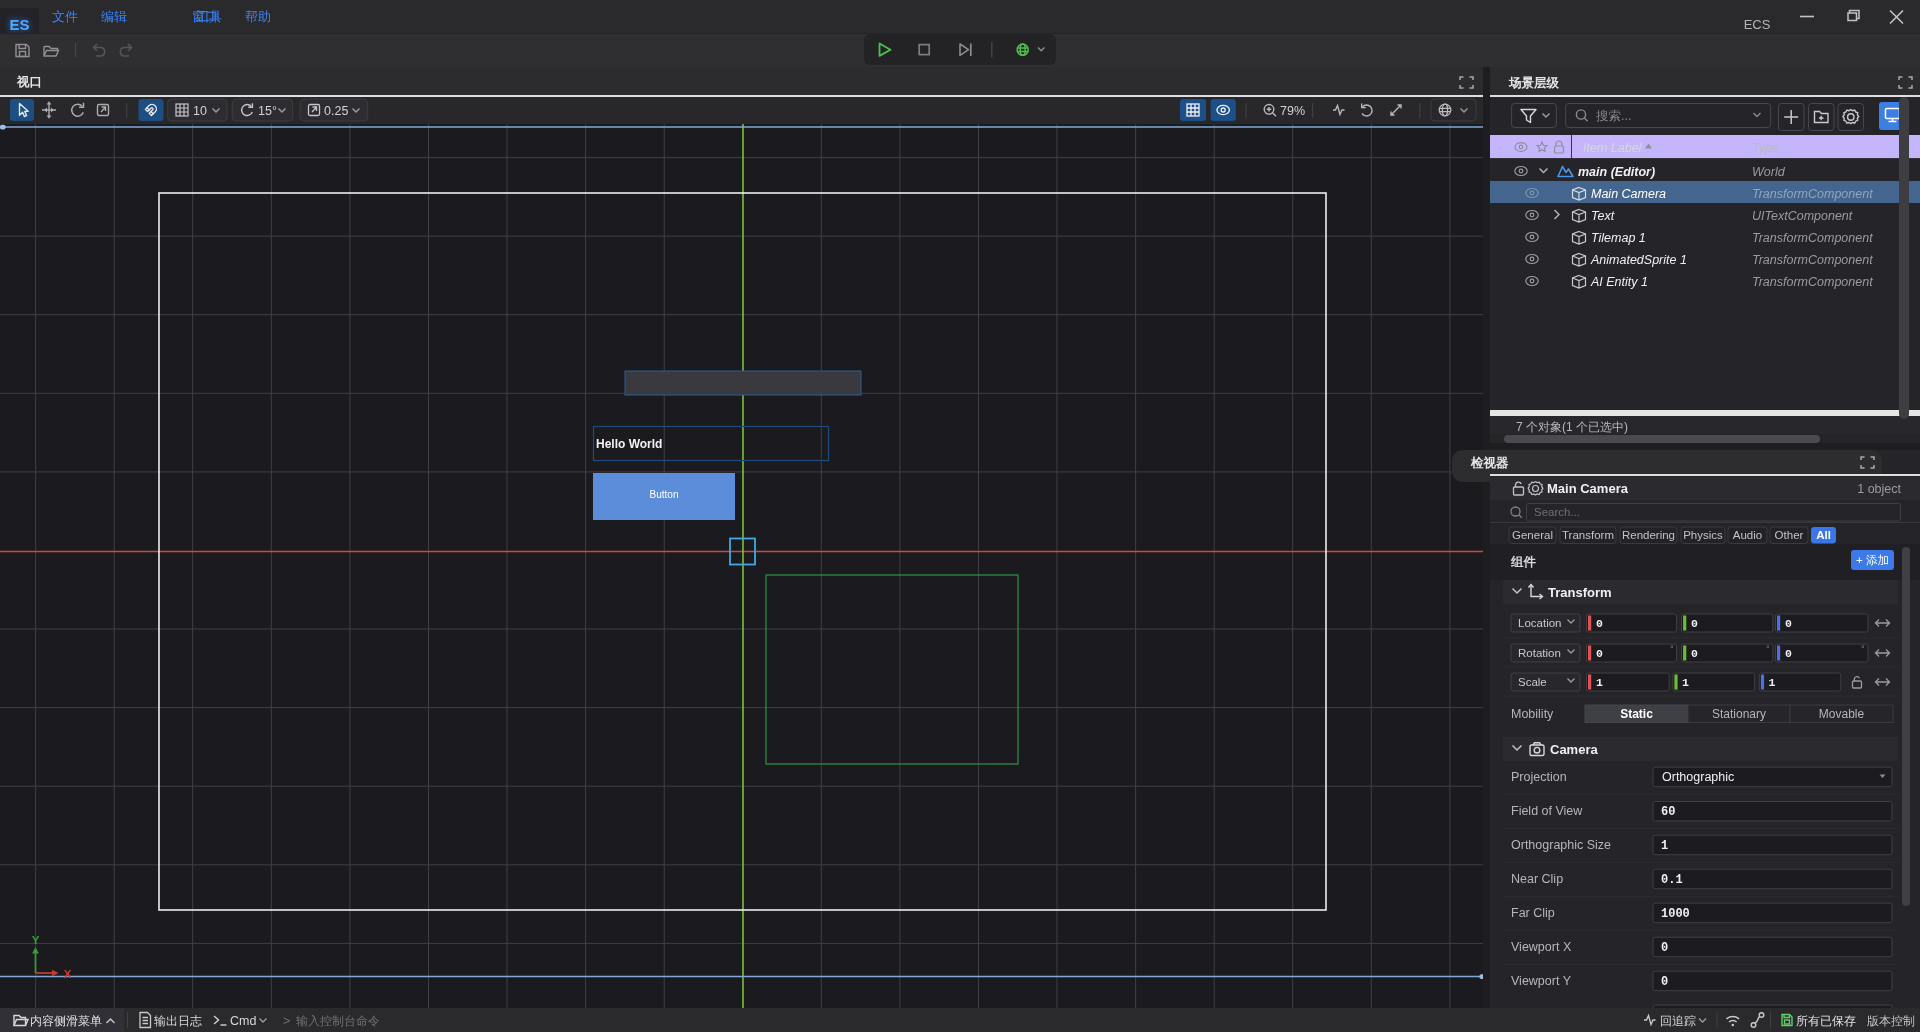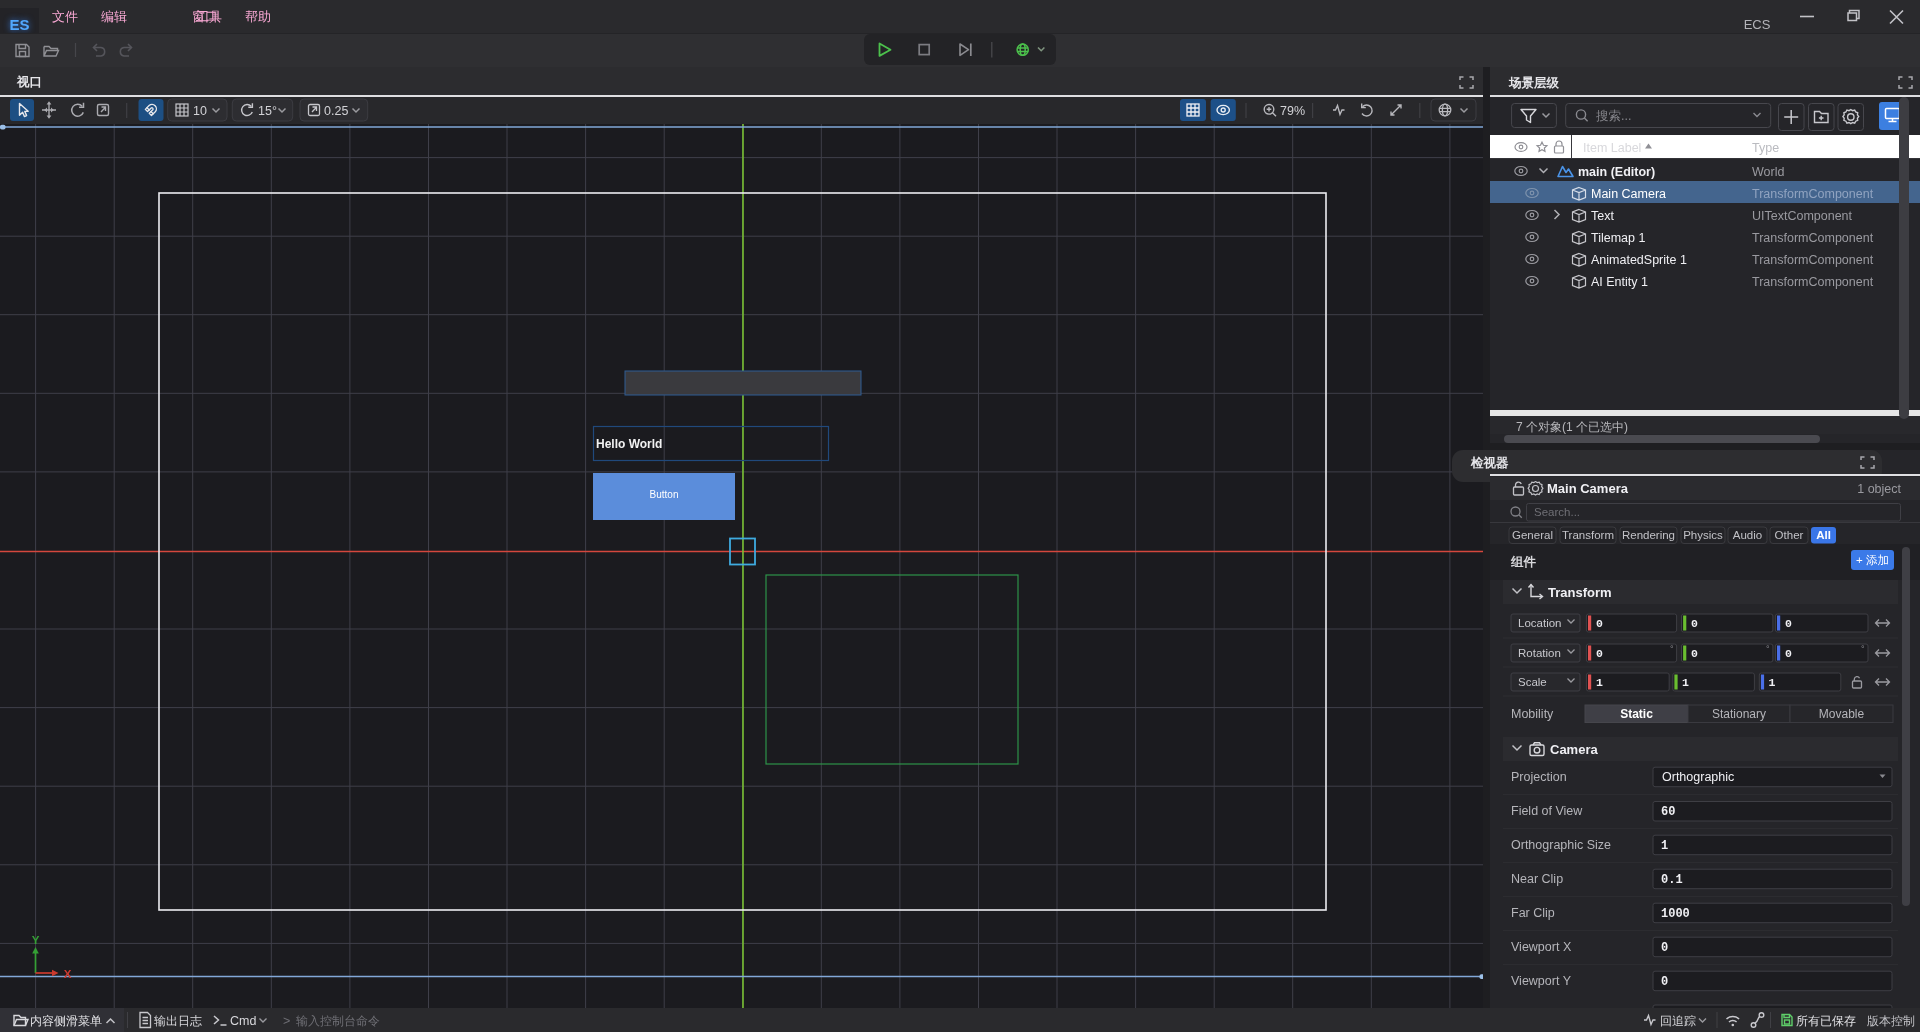--- a/index.html
+++ b/index.html
@@ -6,21 +6,21 @@
 html,body { width:1920px; height:1032px; overflow:hidden; background:#1b1b1f;
   font-family:"Liberation Sans", sans-serif; }
 .abs { position:absolute; }
 #app { position:relative; width:1920px; height:1032px; }
 
 
 #titlebar { left:0; top:0; width:1920px; height:33px; background:#2a2a2d; }
 #eslogo { left:0; top:0; width:39px; height:33px; background:#232327;
   color:#52a8ff; font-weight:bold; font-size:15px; line-height:33px; text-align:center;
   text-shadow:0 0 6px rgba(60,140,255,.8);margin-top:8px; }
-.menuitem { top:0; height:33px; line-height:33px; color:#f9a8d4; font-size:13px; }
+.menuitem { top:0; height:33px; line-height:33px; color:#3b82f6; font-size:13px; }
 #ecs { left:1741px; top:8px; width:32px; height:33px; line-height:33px; color:#b4b4b9; font-size:13px; text-align:center; }
 
 
 #maintoolbar { left:0; top:33px; width:1920px; height:34px; background:#2f2f32; border-top:1px solid #242427; }
 #playgroup { left:864px; top:1px; width:192px; height:31px; background:#232326; border-radius:6px; }
 
 
 #viewportpanel { left:0; top:67px; width:1483px; height:941px; background:#1b1b1f; }
 .panelheader { height:28px; background:#2c2c2f; color:#e6e6ea; font-size:12.5px; font-weight:bold; }
 #vpheader { left:0; top:0; width:1483px;padding-left:21px; }
@@ -241,36 +241,36 @@
         <circle cx="360.8" cy="20" r="3.2"></circle>
         <path d="M360.8 12.6 l1.8 1.1 2.1-.6 1 1.9 2 .8 -.3 2.1 1.3 1.7 -1.3 1.7 .3 2.1 -2 .8 -1 1.9 -2.1-.6 -1.8 1.1 -1.8-1.1 -2.1.6 -1-1.9 -2-.8 .3-2.1 -1.3-1.7 1.3-1.7 -.3-2.1 2-.8 1-1.9 2.1.6 Z"></path>
       </g>
       <rect x="389" y="5" width="27" height="28" rx="3" fill="#3c7fe0"></rect>
       <g fill="none" stroke="#ffffff" stroke-width="1.5">
         <rect x="395.5" y="11.5" width="14" height="10" rx="1"></rect>
         <path d="M402.5 21.5 V24.5 M398.5 24.5 H406.5"></path>
       </g>
     </svg>
   </div>
-  <div id="hiercols" class="abs" style="left:1490px; top:135px; width:430px; height:24px; background:#ffffff; border-bottom:1px solid #333338;">
+  <div id="hiercols" class="abs" style="left:1490px; top:135px; width:430px; height:24px; background:#c4b5fd; border-bottom:1px solid #333338;font-style:italic;">
     <svg width="430" height="24" viewBox="0 0 430 24" font-family="Liberation Sans, sans-serif">
       <g fill="none" stroke="#8f8f95" stroke-width="1.2">
         <ellipse cx="31" cy="12" rx="6" ry="4.4"></ellipse>
           <circle cx="31" cy="12" r="1.8"></circle>
         <path d="M52 7.2 l1.5 3.1 3.4.4 -2.5 2.3 .6 3.4 -3-1.6 -3 1.6 .6-3.4 -2.5-2.3 3.4-.4 Z"></path>
         <rect x="64.5" y="11" width="9" height="7" rx="1"></rect>
         <path d="M66 11 V9 a3 3 0 0 1 6 0 V11"></path>
       </g>
       <path d="M81.5 0 V24" stroke="#38383d" stroke-width="1"></path>
       <text x="93" y="16.5" fill="#d8d8dc" font-size="12.5">Item Label</text>
       <path d="M155 13.5 L158.5 8.5 L162 13.5 Z" fill="#8f8f95"></path>
       <text x="262" y="16.5" fill="#babbc0" font-size="12.5">Type</text>
     </svg>
   </div>
-  <div id="hierrows" class="abs" style="left:1490px; top:159px; width:430px; height:251px; background:#252529;">
+  <div id="hierrows" class="abs" style="left:1490px; top:159px; width:430px; height:251px; background:#252529;font-style:italic;">
     <svg width="430" height="251" viewBox="0 0 430 251" font-family="Liberation Sans, sans-serif">
 
       <g fill="none" stroke="#9a9aa0" stroke-width="1.2">
         <ellipse cx="31" cy="12" rx="6.2" ry="4.5"></ellipse>
           <circle cx="31" cy="12" r="1.8"></circle>
       </g>
       <path d="M49.5 9.5 L53.5 13.5 L57.5 9.5" stroke="#b0b0b5" stroke-width="1.5" fill="none"></path>
       <path d="M68 17.5 L72.5 7.5 L76 13.5 L78.5 10 L83 17.5 Z" fill="none" stroke="#4b94e8" stroke-width="1.6" stroke-linejoin="round"></path>
       <text x="88" y="16.5" fill="#f0f0f4" font-size="12.5" font-weight="bold">main (Editor)</text>
       <text x="262" y="16.5" fill="#9a9aa0" font-size="12.5">World</text>

